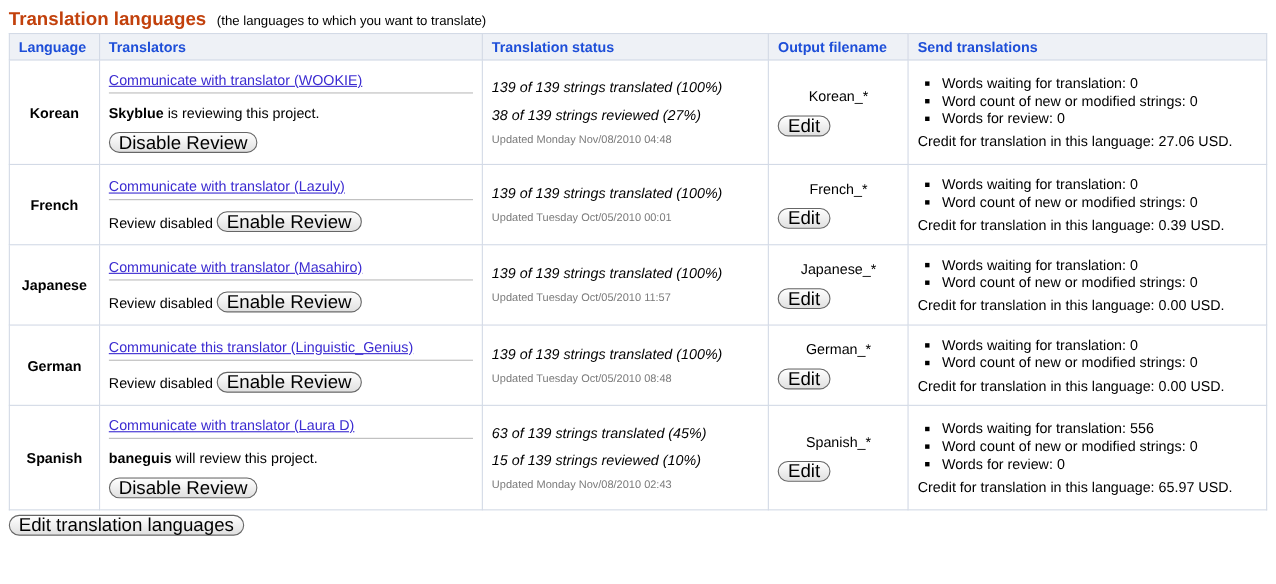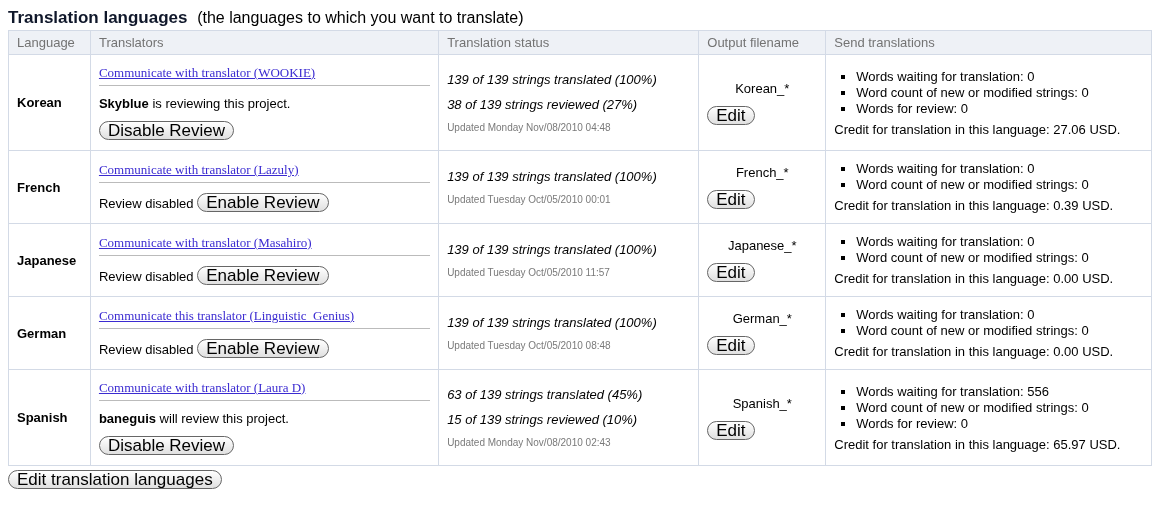--- a/index.html
+++ b/index.html
@@ -6,60 +6,59 @@
   body {
     margin: 0;
     padding: 8px;
     font-family: Arial, Helvetica, sans-serif;
     font-size: 13px;
     color: #000;
     background: #fff;
   }
   .hdr { margin-bottom: 2px; }
   .hdr-title {
-    color: #0f172a;
+    color: #c2410c;
     font-size: 17px;
     font-weight: bold;
     display: inline-block;
     vertical-align: baseline;
   }
-  .hdr-sub { font-size: 16px; color: #000; margin-left: 6px; }
+  .hdr-sub { font-size: 12px; color: #000; margin-left: 6px; }
   .tbl {
     border-collapse: collapse;
     width: 1144px;
     table-layout: fixed;
   }
   .tbl th {
     text-align: left;
-    font-weight: normal;
-    color: #737373;
+    font-weight: bold;
+    color: #1d4ed8;
     background: #eef1f6;
     padding: 4px 8px;
     border: 1px solid #d3dae6;
     font-size: 13px;
   }
   .tbl td {
     border: 1px solid #d3dae6;
     padding: 10px 8px;
     vertical-align: middle;
     font-size: 13px;
   }
   .col-lang     { width: 80px; }
   .col-translators { width: 340px; margin-top: 10px; }
   .col-status   { width: 254px; }
   .col-output   { width: 124px; }
   .col-send     { width: 318px; }
-  .lang-cell { font-weight: bold; }
+  .lang-cell { font-weight: bold; text-align: center; }
   .link {
     color: #3b2bd1;
     text-decoration: underline;
     cursor: pointer;
     display: inline-block;
     margin-bottom: 2px;
-    font-family: Liberation Serif, serif;
   }
   .hr { border: none; border-top: 1px solid #bbb; margin: 2px 0 10px 0; }
   .reviewer { font-weight: bold; }
   .review-text { display: block; margin-bottom: 10px; }
   .inline-row { }
   .btn {
     display: inline-block;
     font-family: Arial, Helvetica, sans-serif;
     font-size: 17px;
     padding: 2px 8px;

